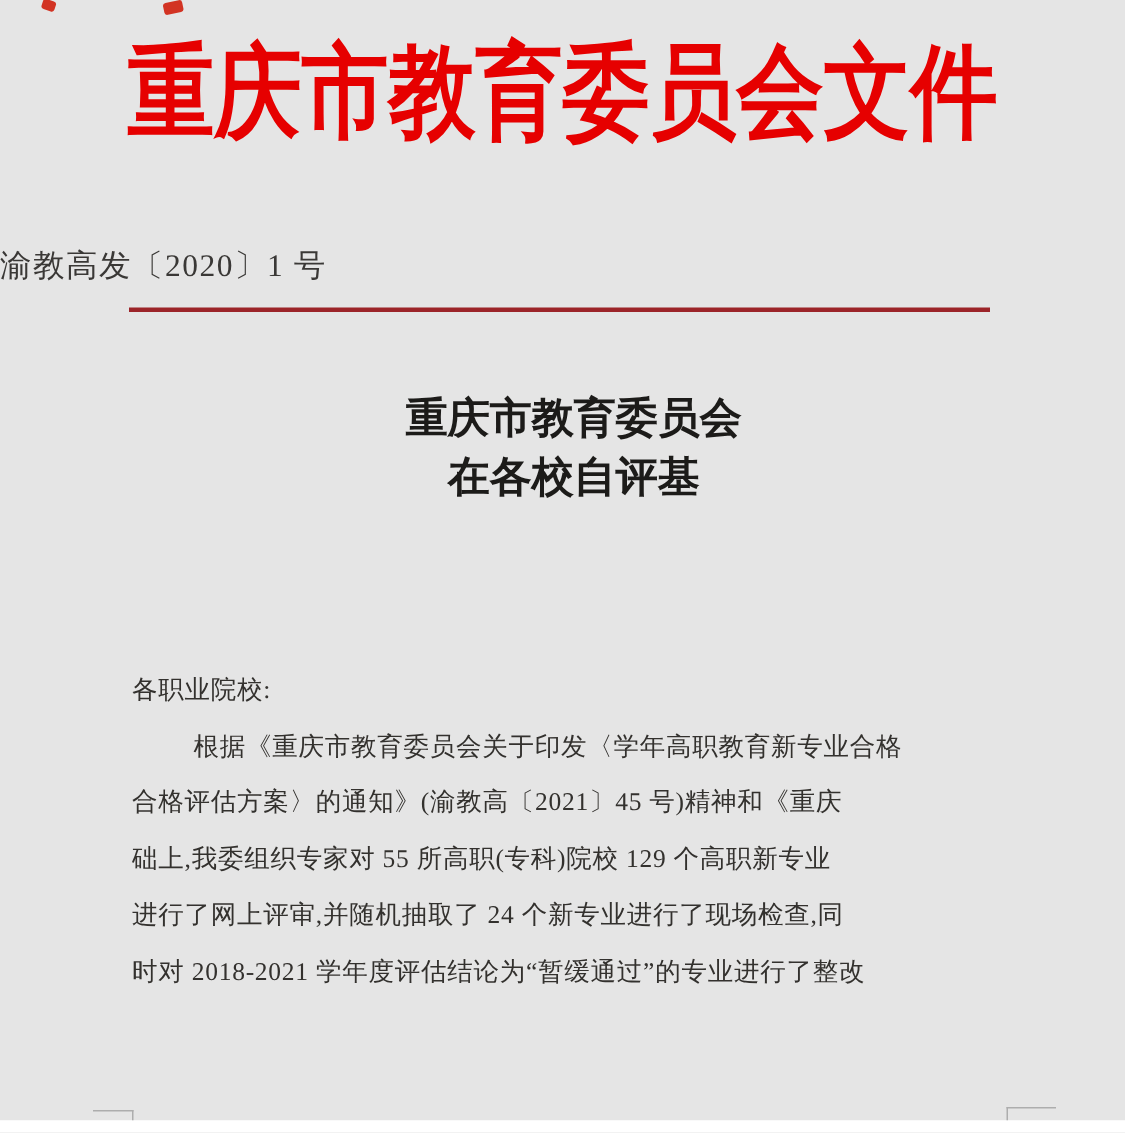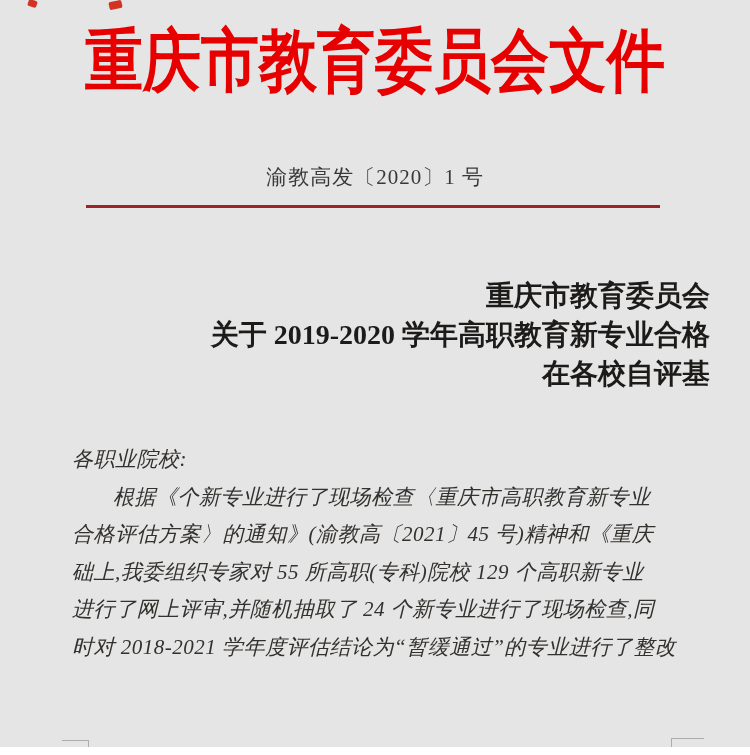--- a/index.html
+++ b/index.html
@@ -25,55 +25,54 @@
     white-space: nowrap;
     letter-spacing: 0px;
     transform: scaleY(1.18);
     transform-origin: center top;
   }
   .doc-number {
     position: absolute;
     top: 163px;
     left: 0;
     width: 750px;
-    text-align: center;
+    text-align: left;
     font-size: 21px;
     color: #3a3836;
     letter-spacing: 1px;
   }
   .divider {
     position: absolute;
     top: 205px;
     left: 86px;
     width: 574px;
     height: 3px;
     background: #9c2429;
   }
   .doc-title {
     position: absolute;
-    top: 276px;
+    top: 260px;
     left: 55px;
     width: 655px;
-    text-align: right;
+    text-align: center;
     font-size: 28px;
     line-height: 39px;
     font-weight: bold;
     color: #1c1b19;
   }
   .doc-title div { white-space: nowrap; }
   .body-text {
     position: absolute;
     top: 441px;
-    left: 72px;
+    left: 88px;
     width: 618px;
-    font-size: 21px;
+    font-size: 17px;
     line-height: 37.5px;
     color: #33312e;
     letter-spacing: 0.5px;
-    font-style: italic;
   }
   .body-line { white-space: nowrap; }
   .indent { padding-left: 41px; }
   
   .corner-left {
     position: absolute;
     left: 62px;
     top: 740px;
     width: 26px;
     height: 15px;
@@ -120,27 +119,26 @@
   <div class="speck-2"></div>
 
   <h1 class="header-title">重庆市教育委员会文件</h1>
 
   <div class="doc-number">渝教高发〔2020〕1 号</div>
 
   <div class="divider"></div>
 
   <div class="doc-title">
     <div>重庆市教育委员会</div>
-    <div>关于 2019-2020 学年高职教育新专业合格</div>
     <div>在各校自评基</div>
   </div>
 
   <div class="body-text">
     <div class="body-line">各职业院校:</div>
-    <div class="body-line indent">根据《个新专业进行了现场检查〈重庆市高职教育新专业</div>
+    <div class="body-line indent">根据《重庆市教育委员会关于印发〈学年高职教育新专业合格</div>
     <div class="body-line">合格评估方案〉的通知》(渝教高〔2021〕45 号)精神和《重庆</div>
     <div class="body-line">础上,我委组织专家对 55 所高职(专科)院校 129 个高职新专业</div>
     <div class="body-line">进行了网上评审,并随机抽取了 24 个新专业进行了现场检查,同</div>
     <div class="body-line">时对 2018-2021 学年度评估结论为“暂缓通过”的专业进行了整改</div>
   </div>
 
   <div class="corner-left"></div>
   <div class="corner-right"></div>
 
 </div>

